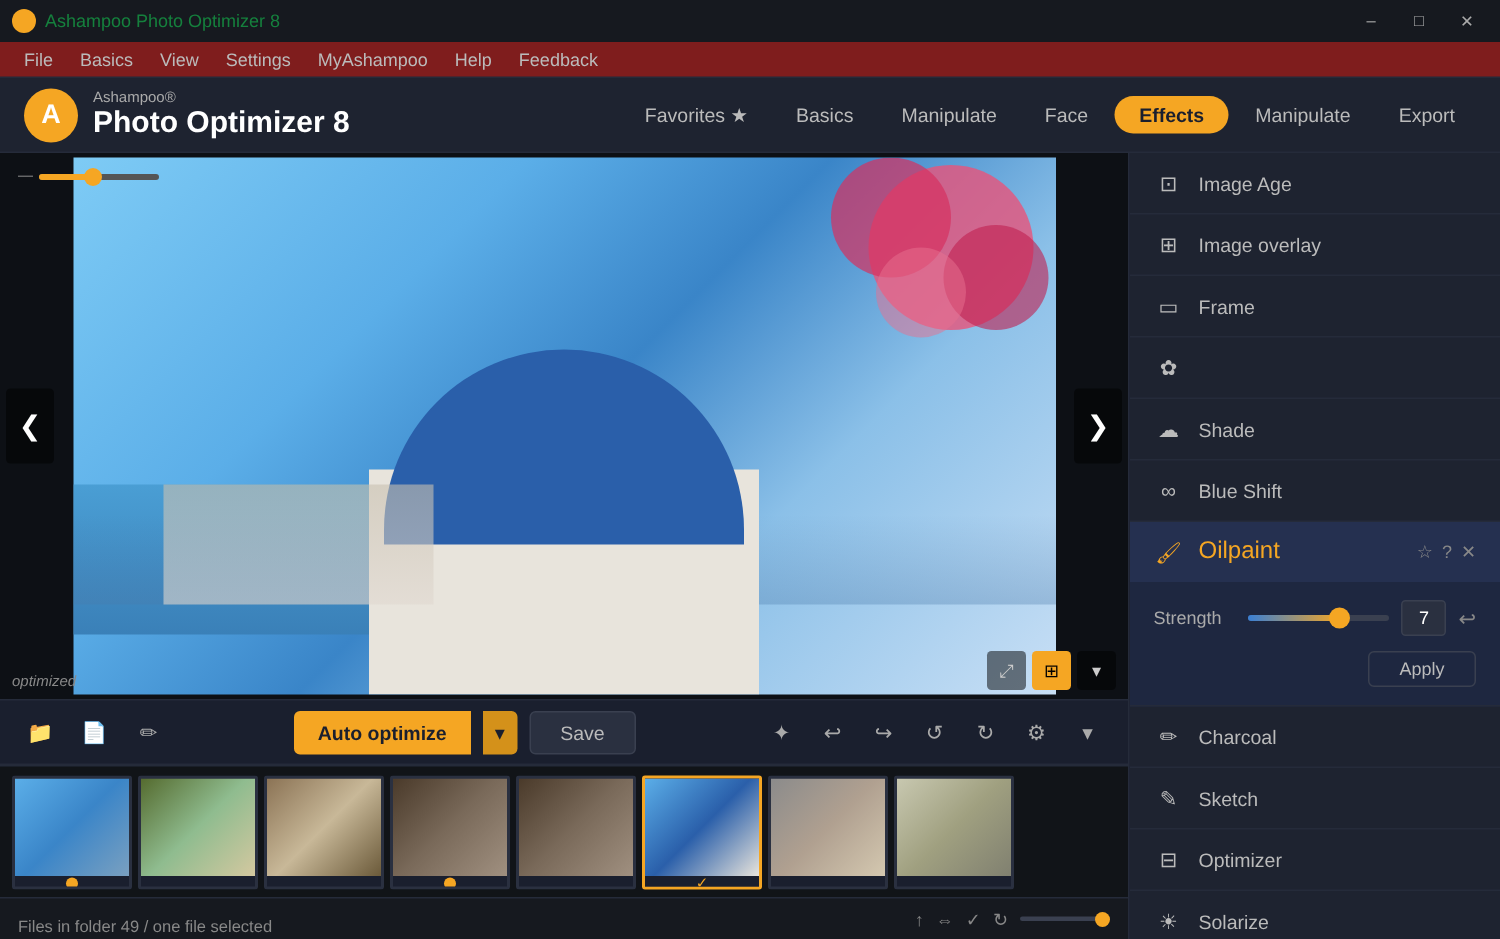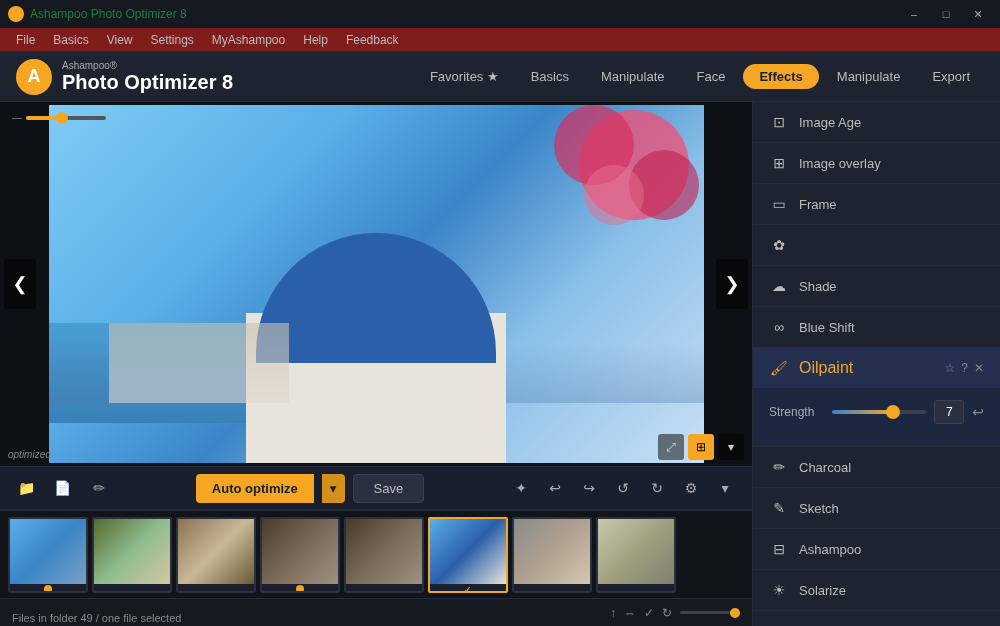--- a/index.html
+++ b/index.html
@@ -328,34 +328,37 @@
       <div id="oilpaint-controls">
         <div id="strength-row">
           <span id="strength-label">Strength</span>
           <div id="strength-slider-track">
             <div id="strength-slider-fill"></div>
             <div id="strength-thumb"></div>
           </div>
           <div id="strength-value">7</div>
           <span id="strength-reset">↩</span>
         </div>
+        <div id="apply-row">
+          <button id="apply-btn">Apply</button>
+        </div>
       </div>
     </div>
 
     <div class="panel-item">
       <div class="panel-icon">✏</div>
       <span class="panel-label">Charcoal</span>
     </div>
     <div class="panel-item">
       <div class="panel-icon">✎</div>
       <span class="panel-label">Sketch</span>
     </div>
     <div class="panel-item">
       <div class="panel-icon">⊟</div>
-      <span class="panel-label">Ashampoo</span>
+      <span class="panel-label">Optimizer</span>
     </div>
     <div class="panel-item">
       <div class="panel-icon">☀</div>
       <span class="panel-label">Solarize</span>
     </div>
 
   </div>
 </div>
 
 </body></html>

